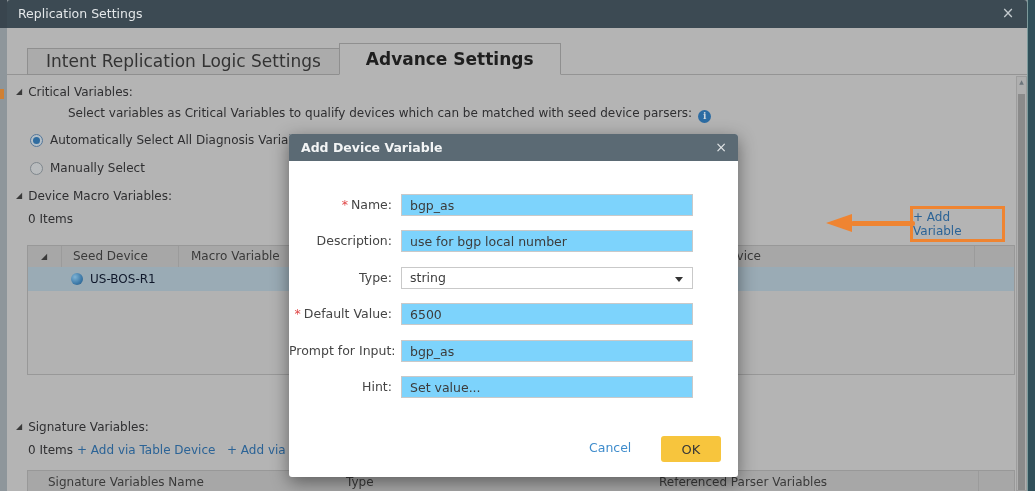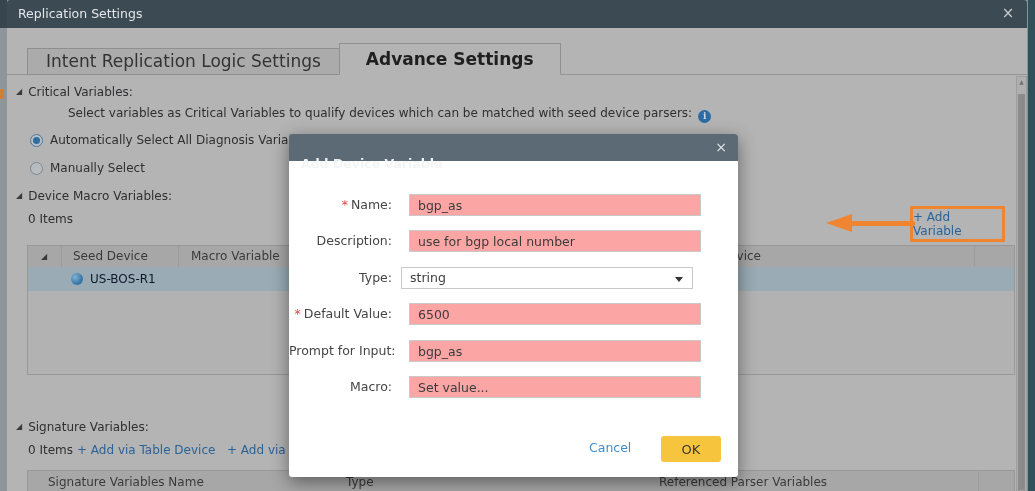--- a/index.html
+++ b/index.html
@@ -65,28 +65,28 @@
              display:flex;align-items:center;justify-content:center;background:transparent;}
   .annot-box .link{font-size:12px;}
   .arrow-shaft{position:absolute;left:851px;top:221px;width:64px;height:5px;background:#ef8431;border-radius:2px;}
   .arrow-head{position:absolute;left:826px;top:214px;width:0;height:0;
               border-top:9px solid transparent;border-bottom:9px solid transparent;border-right:26px solid #ef8431;}
 
   
   .modal{position:absolute;left:289px;top:134px;width:449px;height:343px;background:#ffffff;border-radius:3px;
          box-shadow:0 5px 18px rgba(0,0,0,0.45);}
   .mhdr{position:absolute;left:0;top:0;width:100%;height:27px;background:#5b6a74;border-radius:3px 3px 0 0;}
-  .mhdr .mttl{position:absolute;left:12px;top:16px;line-height:27px;font-size:12.5px;font-weight:bold;color:#f2f4f5;}
+  .mhdr .mttl{position:absolute;left:12px;top:0;line-height:27px;font-size:12.5px;font-weight:bold;color:#f2f4f5;}
   .mhdr .close{position:absolute;right:6px;top:0;width:22px;height:27px;line-height:26px;text-align:center;color:#e0e4e6;
                font-size:14px;cursor:pointer;}
   .frow{position:absolute;left:0;width:100%;height:22px;}
   .flabel{position:absolute;left:0;top:0;width:103px;text-align:right;line-height:22px;font-size:12.5px;color:#454545;white-space:nowrap;}
   .req{color:#e04646;margin-right:3px;}
   .finput{position:absolute;left:112px;top:0;width:292px;height:22px;box-sizing:border-box;border:1px solid #c9c9c9;
-          background:#fca5a5;font-family:"DejaVu Sans","Liberation Sans",sans-serif;font-size:12.5px;color:#3c3c3c;padding:0 8px;outline:none;margin-left:8px;}
+          background:#7dd3fc;font-family:"DejaVu Sans","Liberation Sans",sans-serif;font-size:12.5px;color:#3c3c3c;padding:0 8px;outline:none;}
   .fselect{position:absolute;left:112px;top:0;width:292px;height:22px;box-sizing:border-box;border:1px solid #c9c9c9;
            background:#fff;font-size:12.5px;color:#3c3c3c;line-height:20px;padding:0 8px;cursor:pointer;}
   .caret{position:absolute;right:9px;top:9px;width:0;height:0;border-left:4px solid transparent;border-right:4px solid transparent;
          border-top:5px solid #333;}
   .cancel{position:absolute;left:300px;top:306px;font-size:12.5px;color:#3f8ccc;cursor:pointer;}
   .okbtn{position:absolute;left:372px;top:302px;width:60px;height:26px;background:#f7c53d;border:none;border-radius:3px;
          font-family:"DejaVu Sans","Liberation Sans",sans-serif;font-size:13px;color:#383838;cursor:pointer;}
 </style>
 </head>
 <body>
@@ -207,21 +207,21 @@
       <span class="flabel"><span class="req">*</span><span>Default Value:</span></span>
       <input class="finput" value="6500" style="">
     </div>
 
     <div class="frow" style="top:206px;">
       <span class="flabel">Prompt for Input:</span>
       <input class="finput" value="bgp_as" style="">
     </div>
 
     <div class="frow" style="top:242px;">
-      <span class="flabel">Macro:</span>
+      <span class="flabel">Hint:</span>
       <input class="finput" value="Set value..." style="">
     </div>
 
     <span class="cancel">Cancel</span>
     <button class="okbtn">OK</button>
   </div>
 
 </div>
 
 </body></html>

